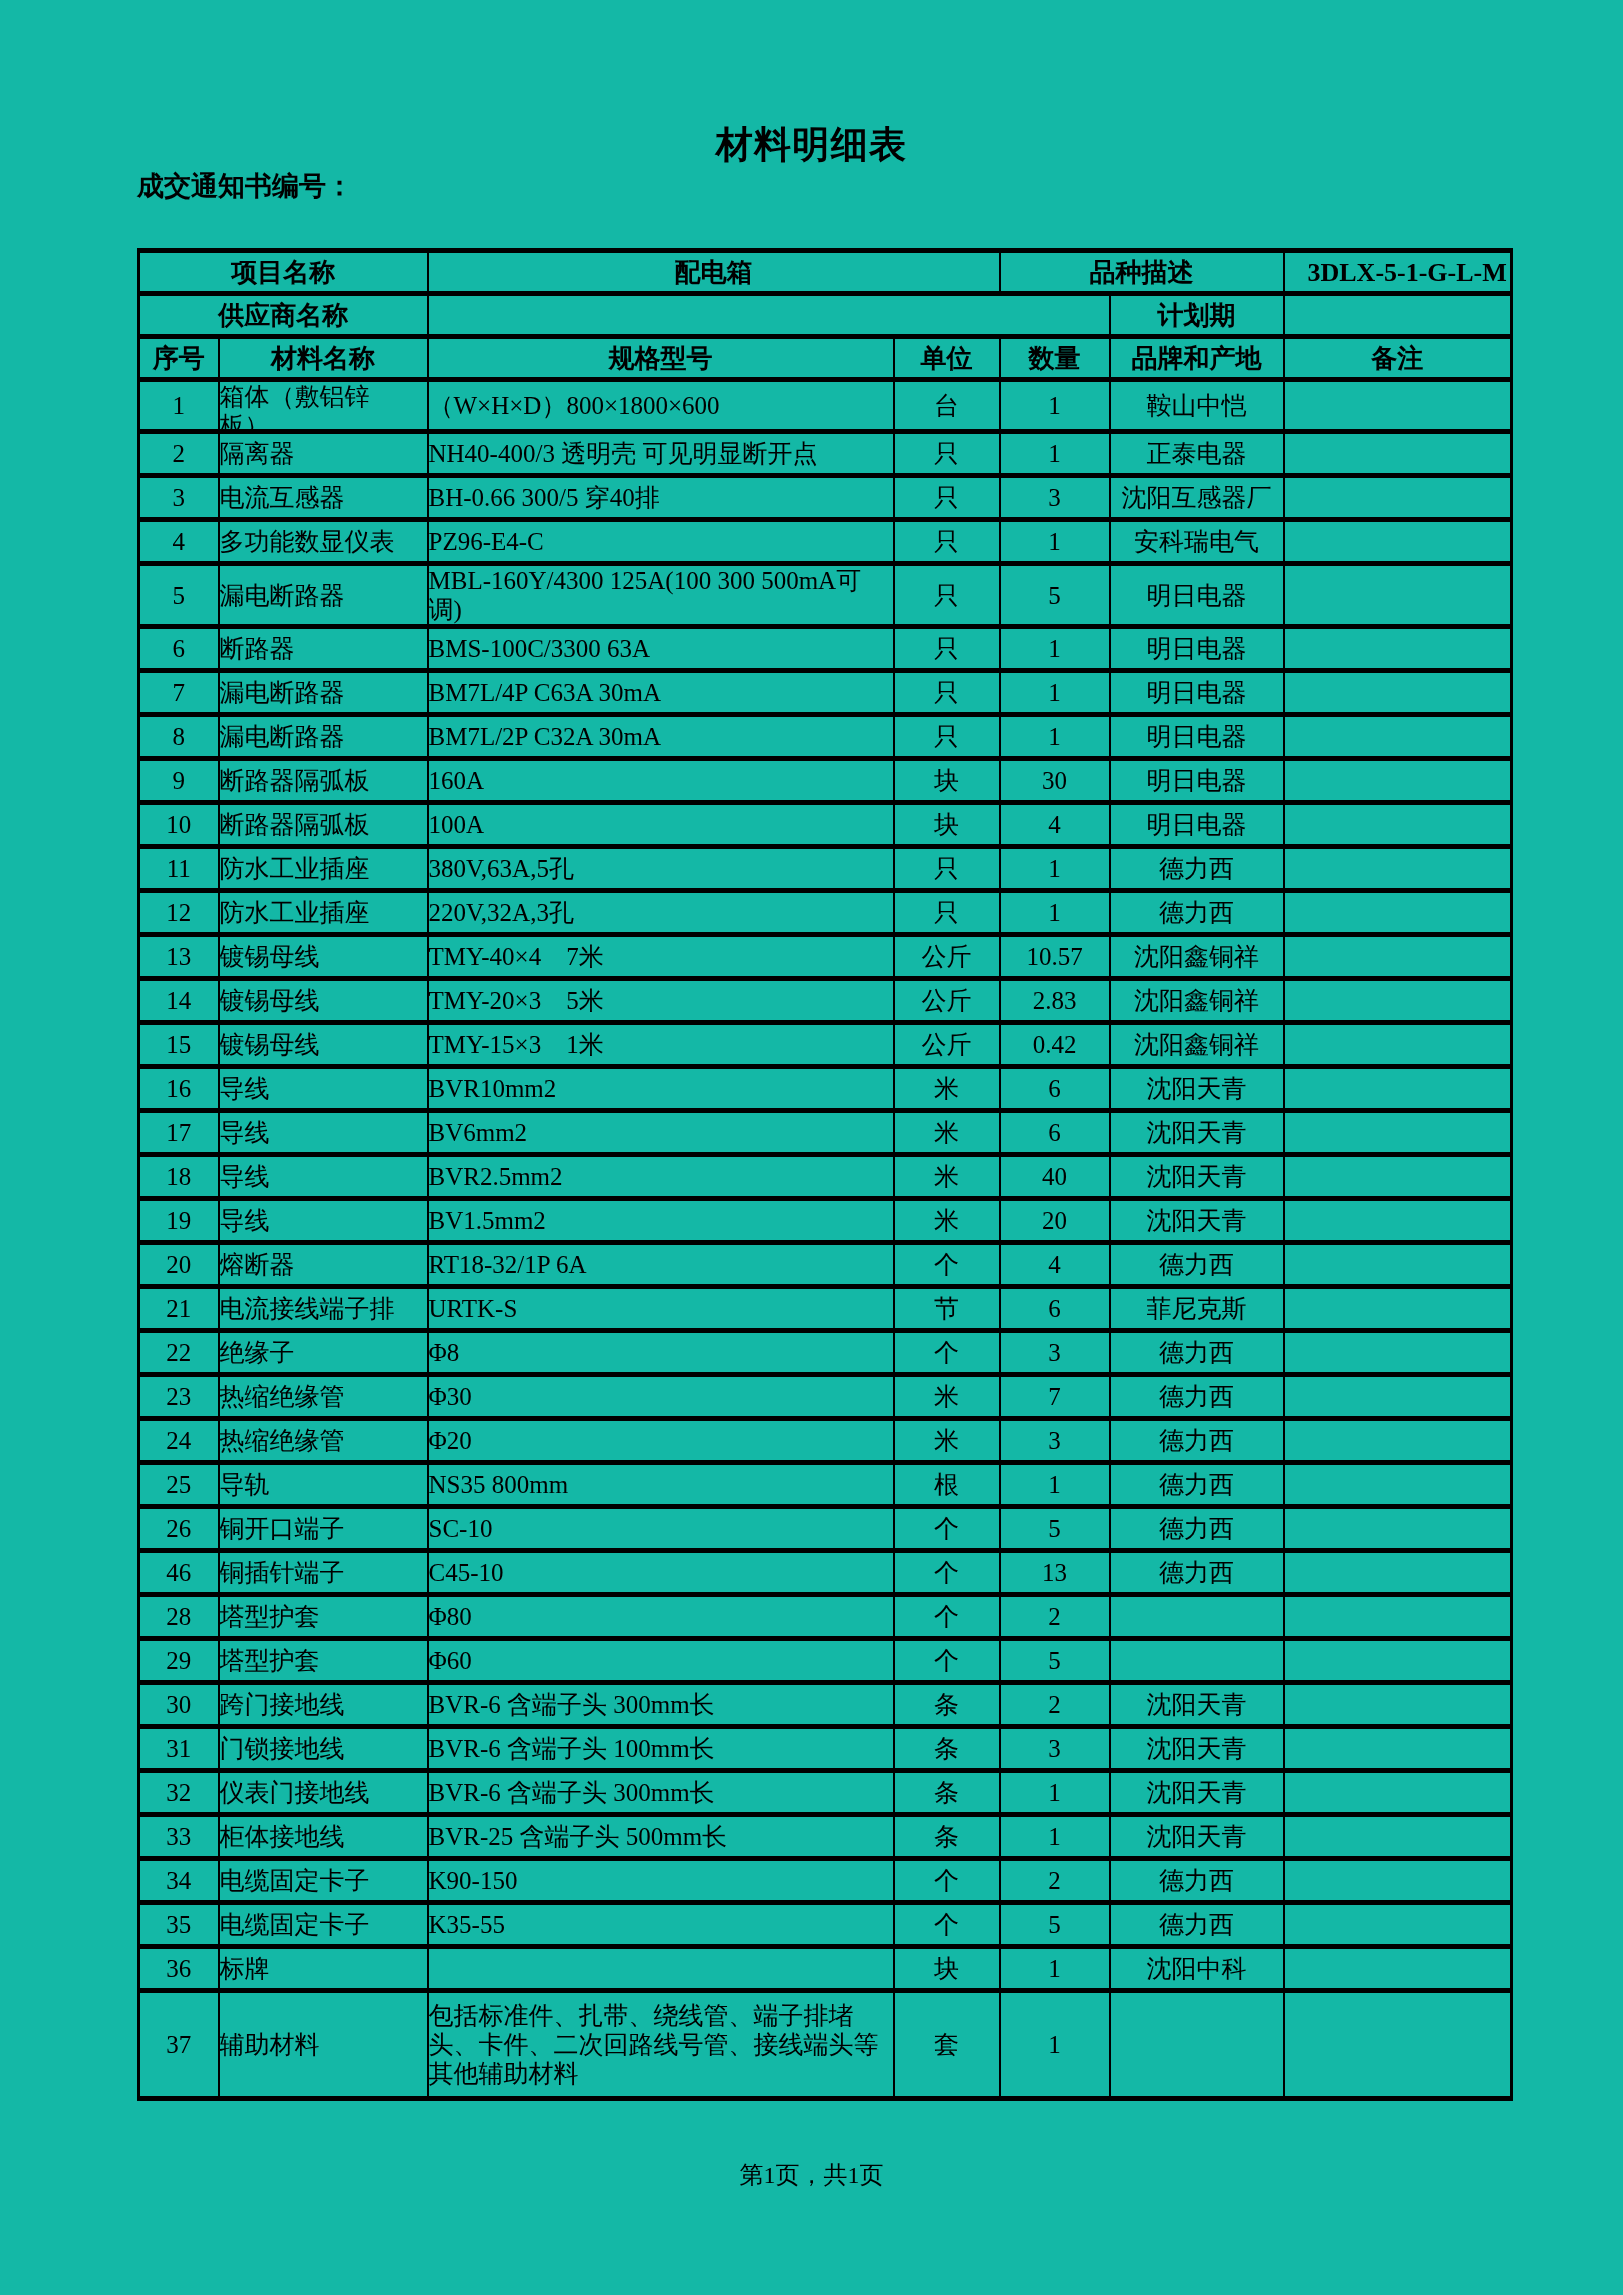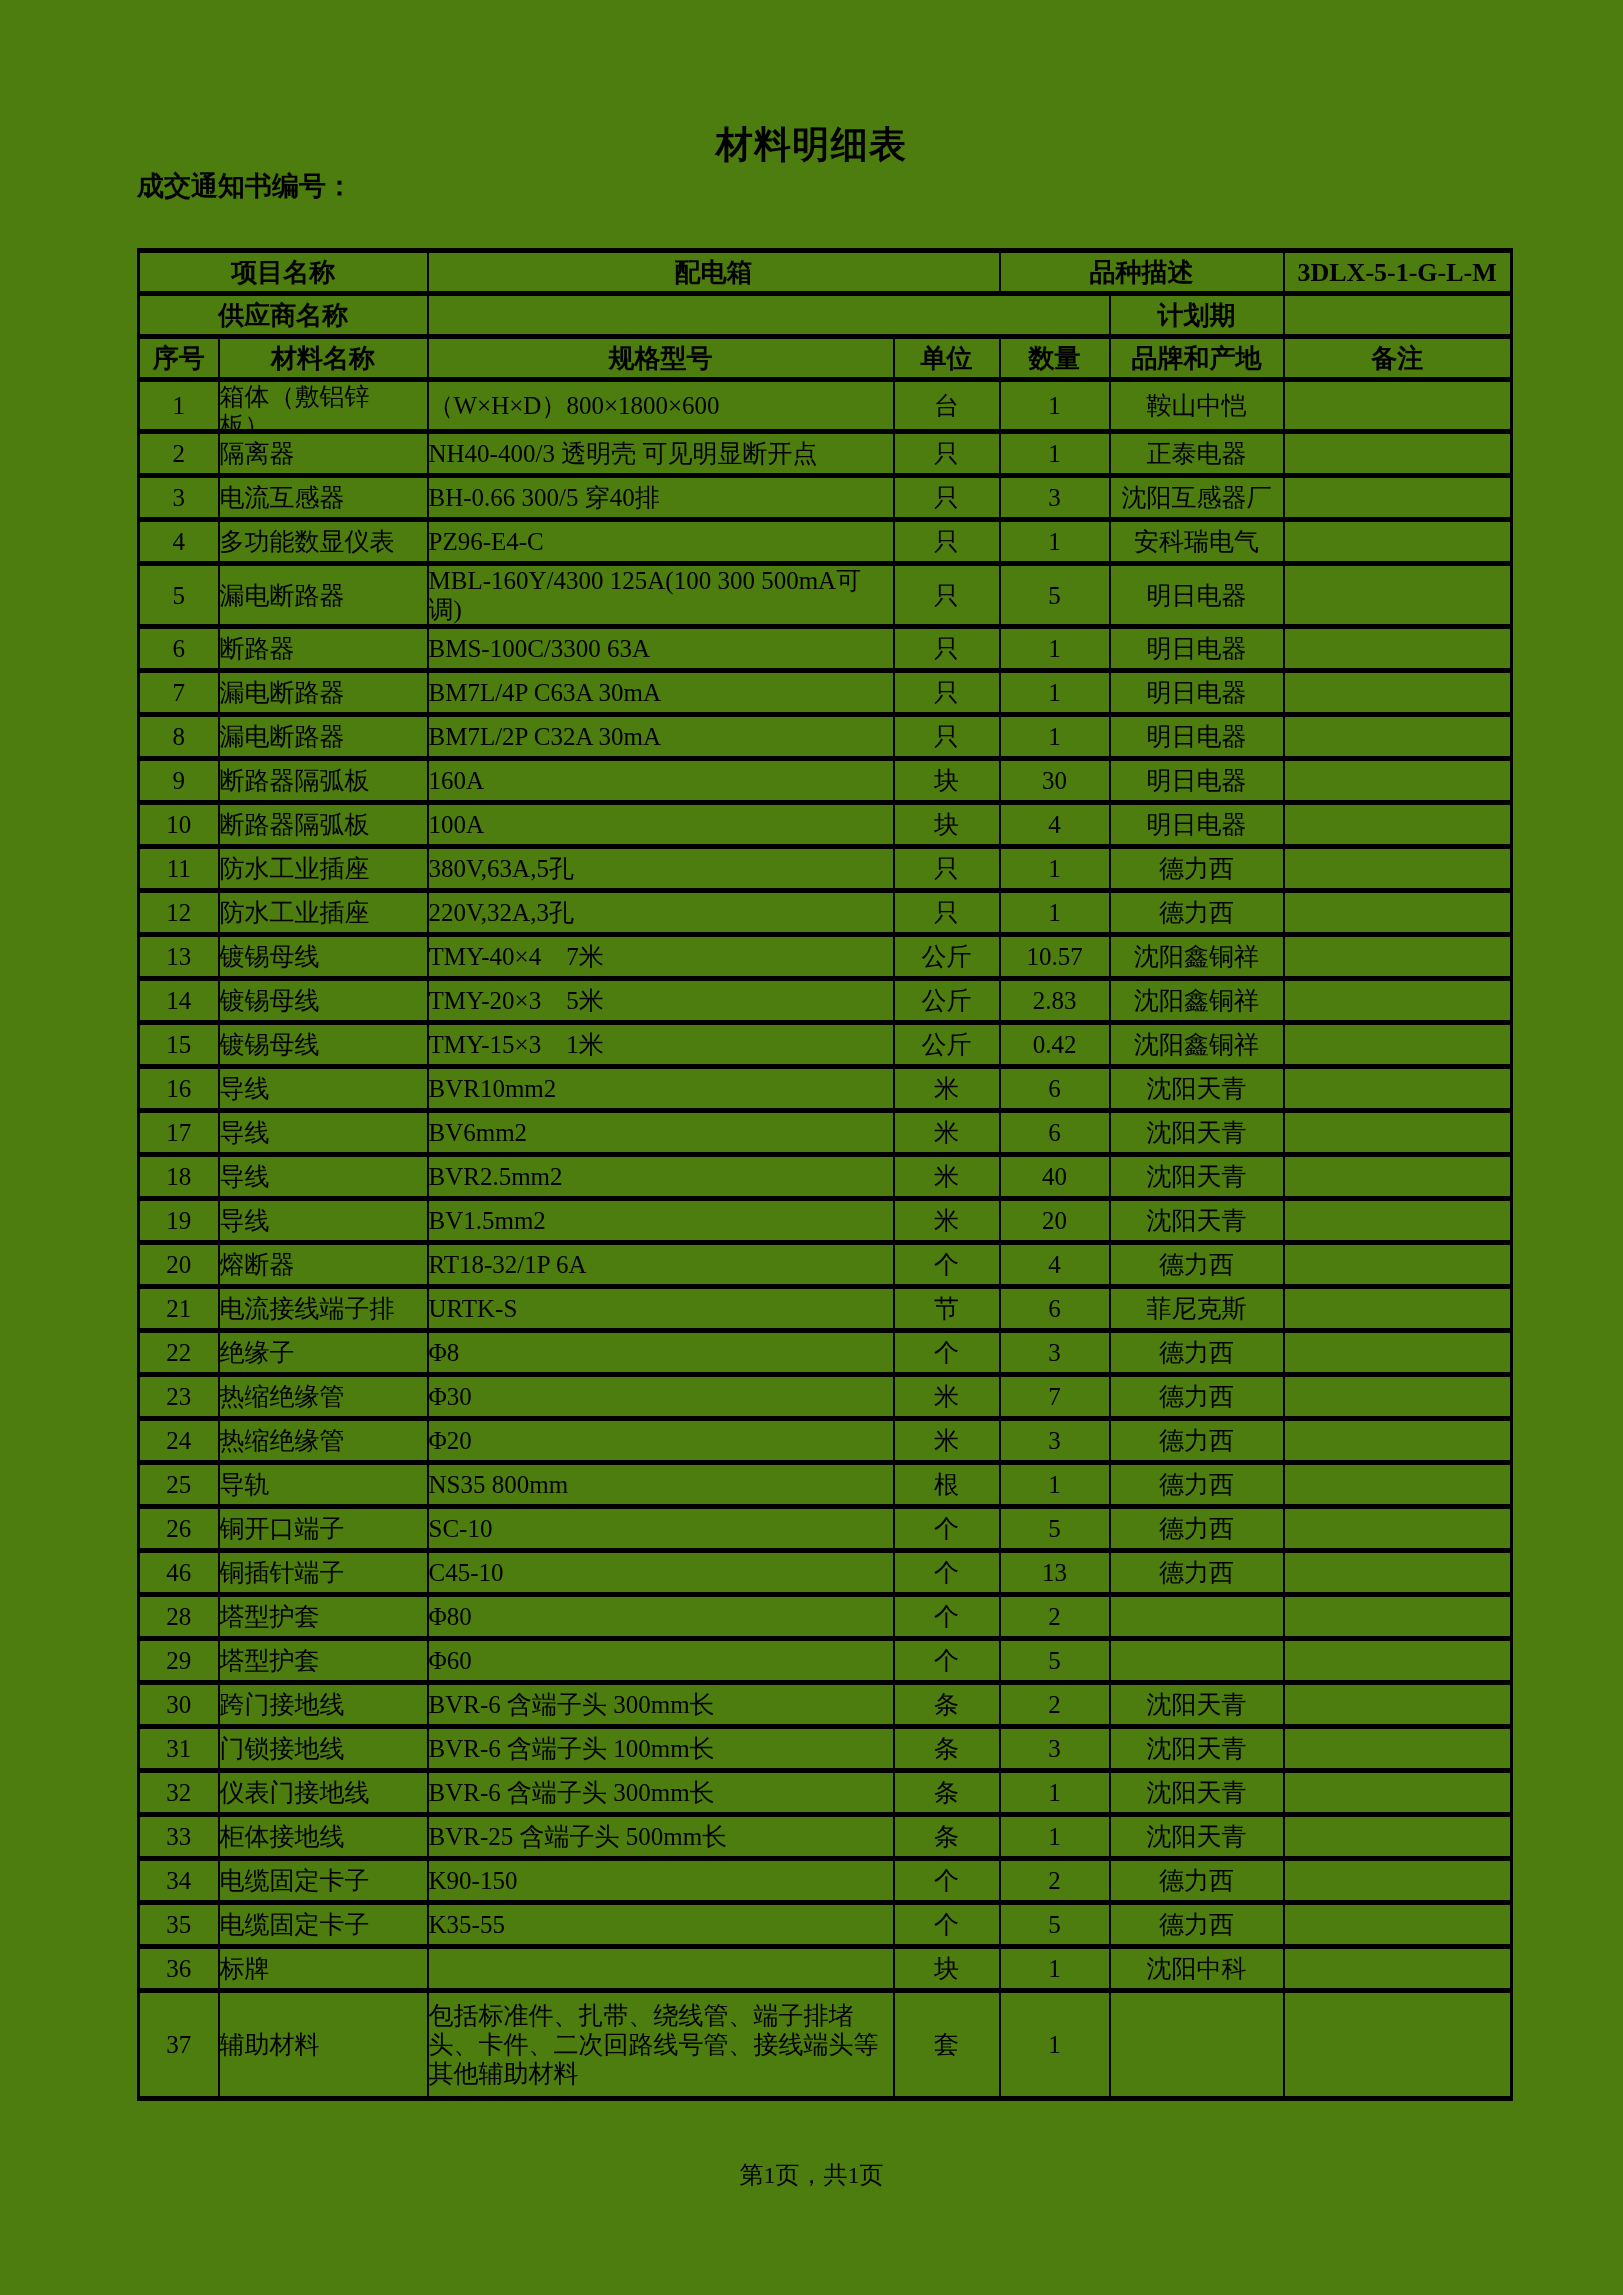--- a/index.html
+++ b/index.html
@@ -1,19 +1,19 @@
 <!DOCTYPE html>
 <html style="font-size:10.5px"><head>
 <meta charset="utf-8">
 <style>
   html,body { margin:0; padding:0; background:#ffffff; }
   .page {
     position:relative;
     width:1623px; height:2295px;
-    background:#4d7c0f;
+    background:#14b8a6;
     color:#000;
     font-family:"Liberation Serif","DejaVu Serif",serif;
     overflow:hidden;
   }
   .title {
     position:absolute; top:120px; left:0; width:1623px;
     text-align:center;
     font-size:37px; font-weight:bold;
     letter-spacing:1.3px;
   }
@@ -42,21 +42,21 @@
     padding:0;
     overflow:hidden;
   }
   .tbl tr { height:44px; }
   tr.hdr { height:43px; }
   td.hd {
     font-weight:bold; text-align:center; font-size:26px;
   }
   td.variety-val {
     font-weight:bold; text-align:left; font-size:26px;
-    padding-left:13px;
+    padding-left:23px;
   }
   .col-no   { text-align:center; }
   .col-name { text-align:left; padding:0 6.5px 0 5.2px; }
   .col-spec { text-align:left; padding:0 13px 0 6.5px; white-space:pre-wrap; }
   .col-unit { text-align:center; }
   .col-qty  { text-align:center; }
   .col-brand{ text-align:center; }
   .col-note { }
   .name-tight {
     width:165px; height:47px; overflow:hidden;

